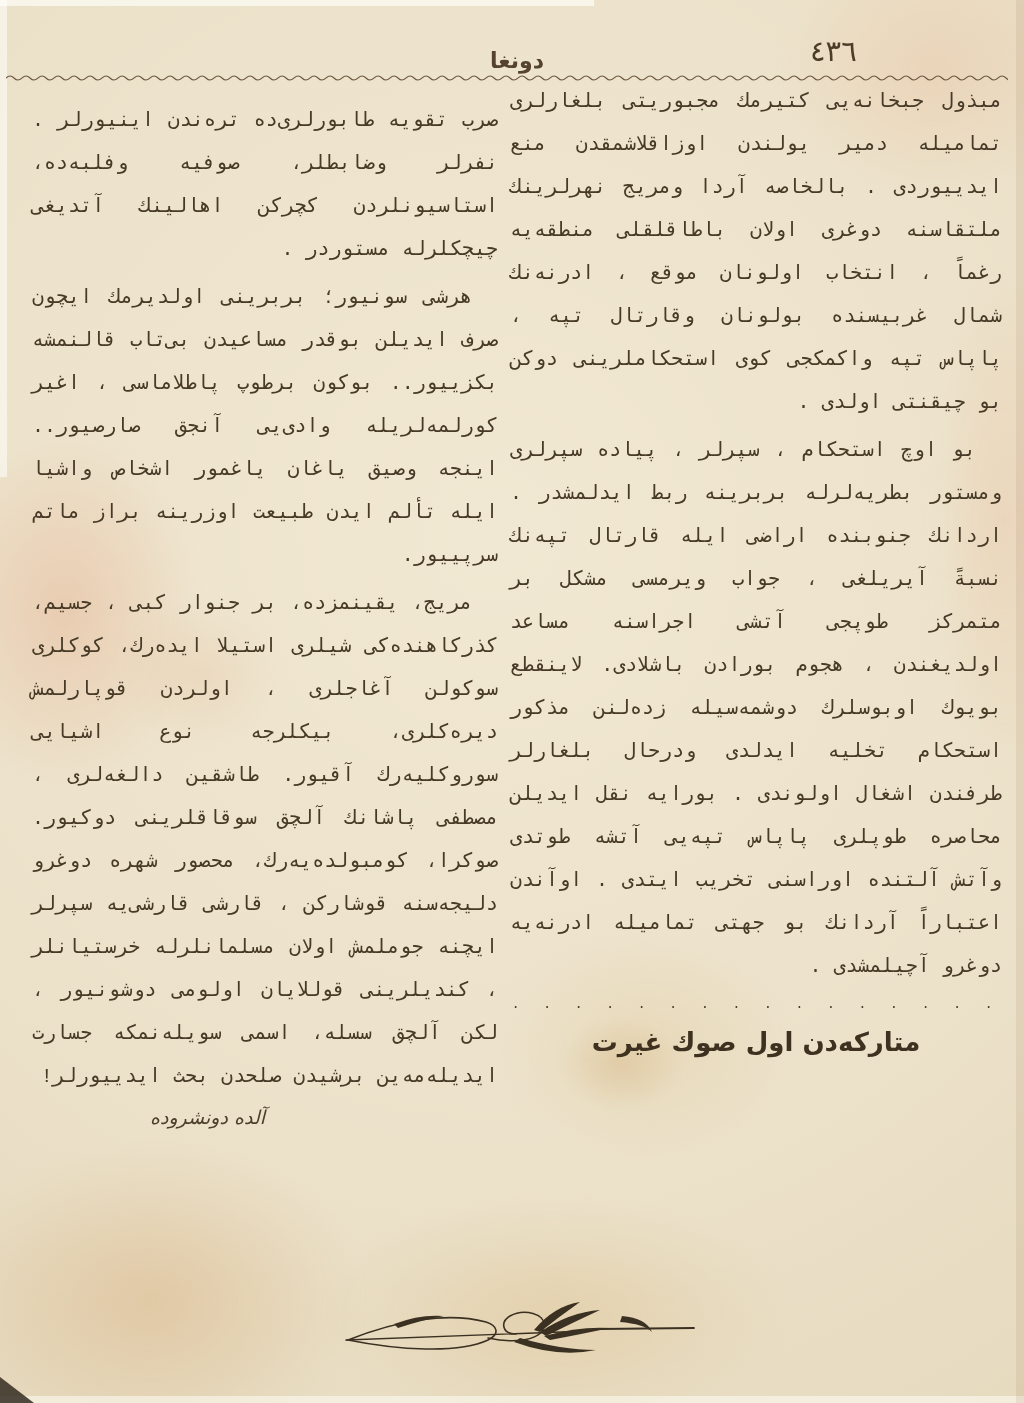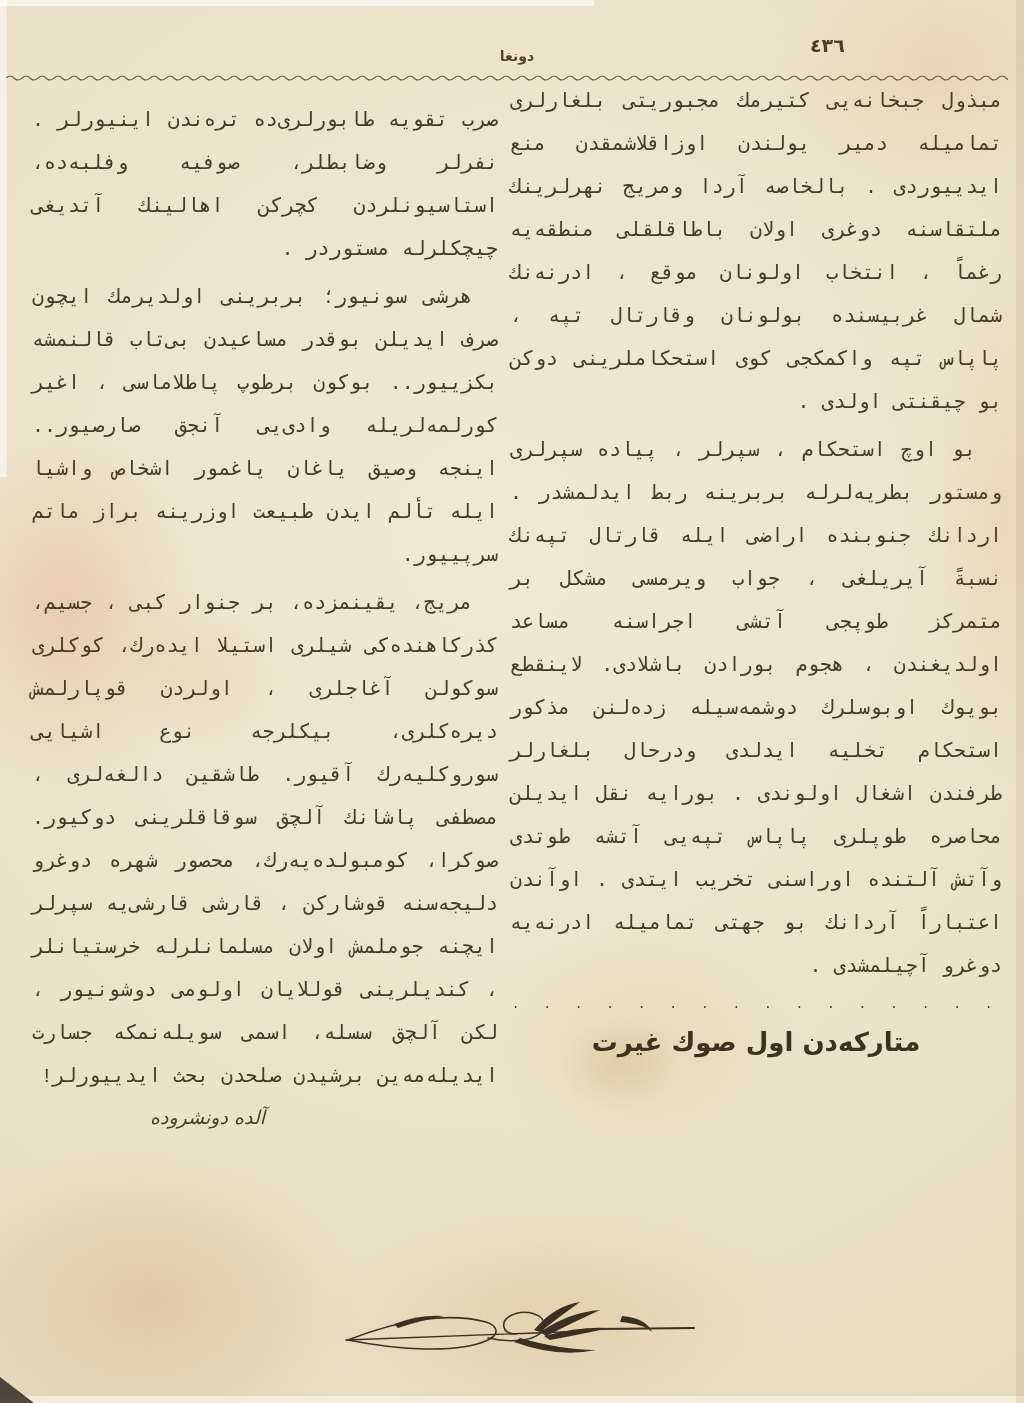--- a/index.html
+++ b/index.html
@@ -21,22 +21,22 @@
   .s7{left:120px;top:600px;width:160px;height:150px;background:radial-gradient(ellipse,rgba(222,170,130,.20),rgba(222,170,130,0) 70%);filter:blur(6px);}
   .s8{left:560px;top:1020px;width:120px;height:90px;background:radial-gradient(ellipse,rgba(200,158,96,.25),rgba(200,158,96,0) 70%);filter:blur(4px);}
   
   .edge-top{position:absolute;top:0;left:0;width:58%;height:6px;background:rgba(255,255,252,.65);}
   .edge-left{position:absolute;top:0;left:0;width:7px;height:34%;background:rgba(255,255,252,.55);}
   .edge-bottom{position:absolute;bottom:0;left:0;width:100%;height:7px;background:rgba(252,250,240,.6);}
   .corner-dark{position:absolute;bottom:0;left:0;width:0;height:0;border-bottom:26px solid rgba(52,44,34,.85);border-right:34px solid transparent;}
   .edge-right{position:absolute;top:0;right:0;width:8px;height:100%;background:rgba(150,110,70,.12);}
 
   
-  .page-number{position:absolute;left:810px;top:34px;font-size:19px;font-weight:bold;color:#4c3c28;letter-spacing:2px;}
-  .journal-title{position:absolute;left:462px;top:48px;width:110px;text-align:center;font-size:14px;font-weight:bold;color:#55432e;}
+  .page-number{position:absolute;left:810px;top:34px;font-size:29px;font-weight:normal;color:#4c3c28;letter-spacing:2px;}
+  .journal-title{position:absolute;left:462px;top:48px;width:110px;text-align:center;font-size:22px;font-weight:bold;color:#55432e;}
   .wavy{position:absolute;left:6px;top:72px;}
 
   
   .col{position:absolute;direction:rtl;}
   .col-right{right:22px;top:80px;width:492px;}
   .col-left{left:32px;top:99px;width:466px;}
   .para{margin:0 0 5px 0;font-size:20px;line-height:43px;text-align:justify;color:#473a27;font-family:Liberation Mono, monospace;}
   .para.indent{text-indent:26px;}
   .dots{text-align:center;font-size:15px;letter-spacing:11px;white-space:nowrap;overflow:hidden;color:#4a3c2a;margin:6px 0 2px 0;}
   .heading{margin:10px 0 10px 0;text-align:center;font-size:26px;font-weight:bold;color:#3e3120;line-height:40px;}

